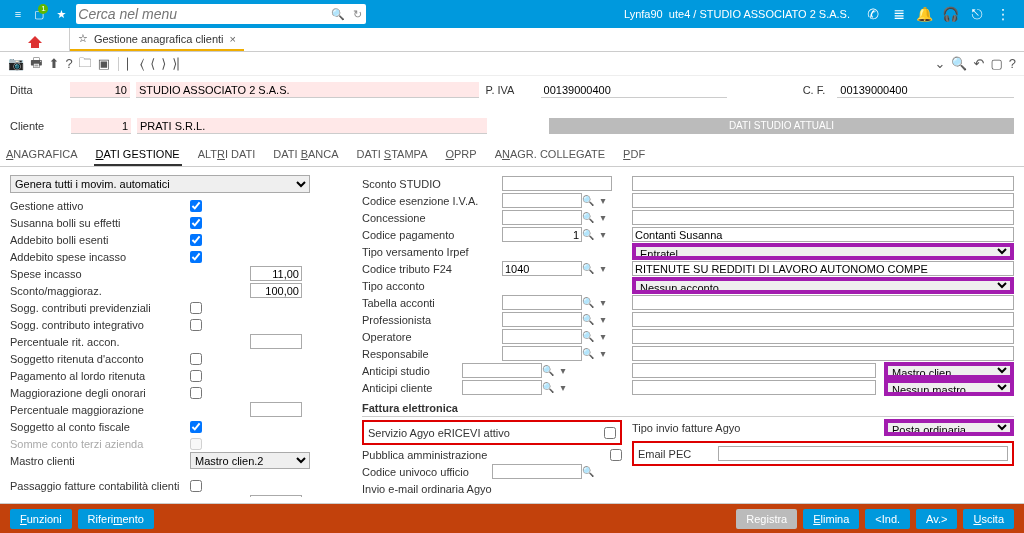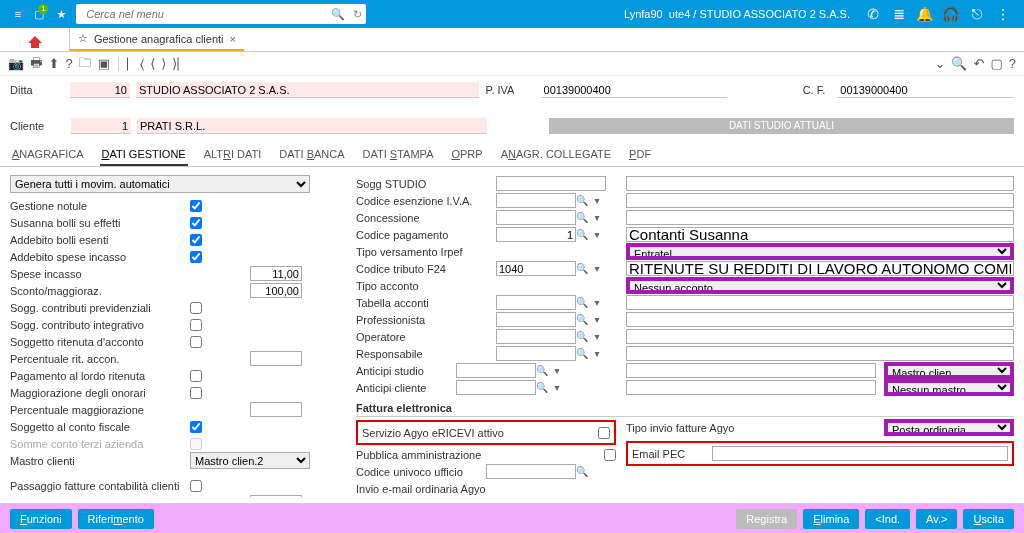--- a/index.html
+++ b/index.html
@@ -4,21 +4,21 @@
 <style>
 * { box-sizing: border-box; margin: 0; padding: 0; }
 body { font-family: Arial, sans-serif; font-size: 11px; color: #333; background: #fff; width: 1024px; height: 533px; overflow: hidden; position: relative; }
 
 .topbar { background: #0099dd; height: 28px; display: flex; align-items: center; padding: 0 8px; color: #fff; }
 .topbar .ham { width: 20px; text-align: center; cursor: pointer; }
 .topbar .badge-wrap { position: relative; margin: 0 6px; cursor: pointer; }
 .topbar .badge-wrap .badge { position: absolute; top: -4px; right: -4px; background: #5fb800; color:#fff; font-size:8px; width:10px; height:10px; border-radius:50%; text-align:center; line-height:10px;}
 .topbar .star { margin: 0 6px; cursor:pointer; }
 .topbar .search-wrap { background: #fff; border-radius: 2px; display:flex; align-items:center; height:20px; width:290px; margin-left:4px;}
-.topbar .search-wrap input { border:none; outline:none; flex:1; padding:0 10px; font-size:11px; font-style: italic; color:#888;}
+.topbar .search-wrap input { border:none; outline:none; flex:1; padding:0 2px; font-size:14px; font-style: italic; color:#888;}
 .topbar .search-wrap .sicon { padding:0 4px; color:#888; cursor:pointer;}
 .topbar .spacer { flex:1; }
 .topbar .user-info { font-size:11px; margin-right: 10px; }
 .topbar .user-info b { font-weight: normal; }
 .topbar .ticon { width: 26px; text-align:center; cursor:pointer; font-size:14px;}
 
 .subbar { background:#fff; border-bottom:1px solid #ccc; height:24px; display:flex; align-items:stretch; }
 .subbar .home-wrap { width:70px; display:flex; align-items:center; justify-content:center; border-right:1px solid #ccc;}
 .home-icon { width:0; height:0; border-left:7px solid transparent; border-right:7px solid transparent; border-bottom:7px solid #d33; position:relative;}
 .home-icon::after{content:"";position:absolute;top:7px;left:-4px;width:8px;height:5px;background:#d33;}
@@ -32,50 +32,50 @@
 
 .header-form { padding: 6px 10px; display:flex; flex-direction:column; gap:20px;}
 .hrow { display:flex; align-items:center; gap:6px; }
 .hlabel { width:55px; }
 .hinput-sm { width:60px; height:16px; border:none; border-bottom:1px solid #ccc; text-align:right; background:#ffe8e8; padding:0 3px; font-size:11px;}
 .hinput-lg { flex-basis: 350px; height:16px; border:none; border-bottom:1px solid #ccc; background:#ffe8e8; padding:0 3px; font-size:11px;}
 .hinput-pi { width: 190px; height:16px; border:none; border-bottom:1px solid #ccc; padding:0 3px; font-size:11px;}
 .hinput-cf { width: 180px; height:16px; border:none; border-bottom:1px solid #ccc; padding:0 3px; font-size:11px;}
 .dati-studio { flex:1; background:#bbb; color:#fff; text-align:center; font-size:10px; height:16px; line-height:16px;}
 
-.tabs { border-bottom:1px solid #ccc; padding: 4px 10px 0 10px; display:flex; gap:14px;}
+.tabs { border-bottom:1px solid #ccc; padding: 4px 10px 0 4px; display:flex; gap:14px;}
 .tabs .t { padding: 4px 2px; cursor:pointer; font-size:11px; color:#555;}
 .tabs .t.act { border-bottom:2px solid #333; color:#000;}
 .tabs .t u { text-decoration: underline; }
 
-.content { display:flex; padding:8px 10px; gap:6px; height: 330px; overflow:hidden;}
+.content { display:flex; padding:8px 10px; gap:12px; height: 330px; overflow:hidden;}
 .col { flex:1; }
 .col.left { flex: 0 0 340px; }
 .col.mid { flex: 0 0 260px; }
 .col.right { flex: 1; }
 
 .sel-wide { width: 300px; height:18px; font-size:11px; border:1px solid #aaa; margin-bottom:4px;}
 .frow { display:flex; align-items:center; height:17px; }
 .frow .flab { flex: 0 0 180px; font-size:11px; }
 .col.mid .frow .flab { flex: 0 0 140px; }
 .frow .flab.disabled { color:#aaa; }
 .frow input[type=checkbox] { width:12px; height:12px;}
 .frow .num-in { width:52px; height:15px; font-size:11px; border:1px solid #aaa; text-align:right; padding-right:2px;}
 .frow .sel { width:120px; height:17px; font-size:11px; border:1px solid #aaa;}
 .txt-in { width:100px; height:15px; border:1px solid #aaa; font-size:11px; padding:0 2px;}
-.txt-lg { flex:1; height:15px; border:1px solid #aaa; font-size:15px; padding:0 2px;}
+.txt-lg { flex:1; height:15px; border:1px solid #aaa; font-size:11px; padding:0 2px;}
 .lookup-icon { width:14px; text-align:center; cursor:pointer; color:#666; font-size:10px;}
 .sel-rt { flex:1; height:17px; font-size:11px; border:4px solid #a21caf;}
 
 .section-title { font-weight:bold; font-size:11px; border-bottom:1px solid #ccc; padding:2px 0; margin-top:4px; margin-bottom:2px;}
 
 .redbox { border: 2px solid #d00; padding: 2px 4px; margin: 1px 0;}
 .midright-wrap { display:flex; gap:10px;}
 
-.bottom-bar { position:absolute; bottom:0; left:0; right:0; background:#f0abfc; border-top:1px solid #ccc; height:30px; display:flex; align-items:center; padding:0 10px; gap:6px;}
+.bottom-bar { position:absolute; bottom:0; left:0; right:0; background:#c2410c; border-top:1px solid #ccc; height:30px; display:flex; align-items:center; padding:0 10px; gap:6px;}
 .btn { background:#0099dd; color:#fff; border:none; padding:4px 10px; font-size:11px; cursor:pointer; border-radius:2px;}
 .btn.gray { background:#bbb; }
 .btn u { text-decoration: underline; }
 .bottom-bar .spacer { flex:1;}
 
 .mr-col { display:flex; flex-direction:column;}
 </style>
 </head>
 <body>
 
@@ -161,21 +161,21 @@
   <div class="t"><u>O</u>PRP</div>
   <div class="t">A<u>N</u>AGR. COLLEGATE</div>
   <div class="t"><u>P</u>DF</div>
 </div>
 
 <div class="content">
 
   <div class="col left">
     <select class="sel-wide"><option>Genera tutti i movim. automatici</option></select>
     <div class="frow">
-        <span class="flab">Gestione notule</span>
+        <span class="flab">Gestione attivo</span>
         <input type="checkbox" checked="" style="">
       </div>
     <div class="frow">
         <span class="flab">Susanna bolli su effetti</span>
         <input type="checkbox" checked="" style="">
       </div>
     <div class="frow">
         <span class="flab">Addebito bolli esenti</span>
         <input type="checkbox" checked="" style="">
       </div>
@@ -195,29 +195,29 @@
       </div>
     <div class="frow">
         <span class="flab">Sogg. contributi previdenziali</span>
         <input type="checkbox" style="">
       </div>
     <div class="frow">
         <span class="flab">Sogg. contributo integrativo</span>
         <input type="checkbox" style="">
       </div>
     <div class="frow">
-        <span class="flab">Soggetto ritenuta d'acconto</span>
-        <input type="checkbox" style="">
-      </div>
-    <div class="frow">
         <span class="flab">Percentuale rit. accon.</span>
         <span style="width:60px;"></span>
         <input class="num-in" style="">
       </div>
     <div class="frow">
+        <span class="flab">Soggetto ritenuta d'acconto</span>
+        <input type="checkbox" style="">
+      </div>
+    <div class="frow">
         <span class="flab">Pagamento al lordo ritenuta</span>
         <input type="checkbox" style="">
       </div>
     <div class="frow">
         <span class="flab">Maggiorazione degli onorari</span>
         <input type="checkbox" style="">
       </div>
     <div class="frow">
         <span class="flab">Percentuale maggiorazione</span>
         <span style="width:60px;"></span>
@@ -244,21 +244,21 @@
         <span class="flab">Codice sezionale iva MULTI</span>
         <span style="width:60px;"></span>
         <input class="num-in" value="0" style="">
       </div>
   </div>
 
   <div class="mr-col" style="flex:1;">
     <div class="midright-wrap">
       <div class="col mid">
         <div class="frow">
-            <span class="flab">Sogg STUDIO</span>
+            <span class="flab">Sconto STUDIO</span>
             <input class="txt-in" style="width: 110px;">
           </div>
         <div class="frow">
             <span class="flab">Codice esenzione I.V.A.</span>
             <input class="txt-in" style="width: 80px;">
             <span class="lookup-icon">🔍</span>
             <span class="lookup-icon">▾</span>
           </div>
         <div class="frow">
             <span class="flab">Concessione</span>

